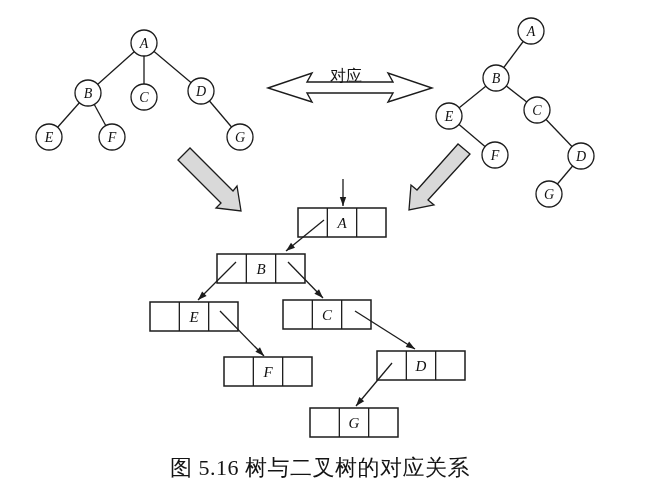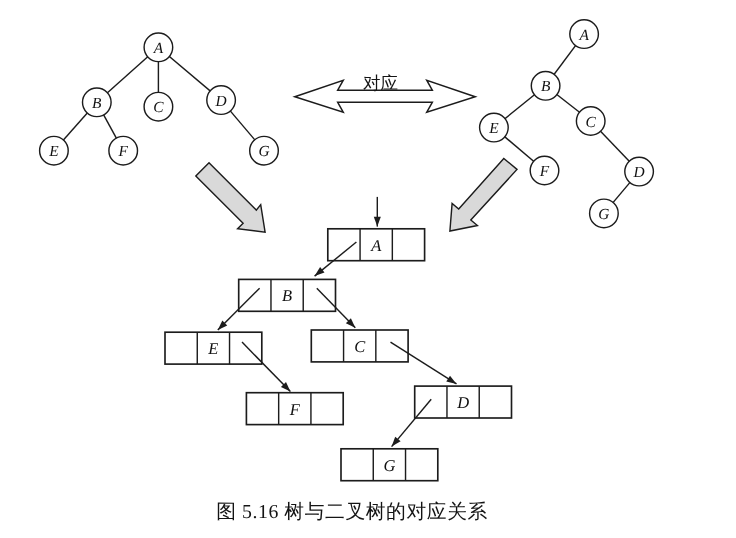--- a/index.html
+++ b/index.html
@@ -1,21 +1,21 @@
 <!DOCTYPE html>
 <html style="--line: #1c1c1c; --nodefill: #ffffff; --blockfill: #d9d9d9;"><head>
 <meta charset="utf-8">
 <style>
   * { margin:0; padding:0; box-sizing:border-box; }
   html,body { background:#ffffff; }
   body { font-family:"Liberation Serif","DejaVu Serif",serif; }
   .page { position:relative; width:669px; height:489px; background:#ffffff; overflow:hidden; }
   .diagram-svg { position:absolute; left:0; top:0; }
   .caption { position:absolute; left:0; top:453px; width:640px; text-align:center;
-             font-size:18px; color:#141414; letter-spacing:0.5px; }
+             font-size:22px; color:#141414; letter-spacing:0.5px; }
   .corr-label { position:absolute; left:306px; top:50px; width:80px; text-align:center;
                 font-size:16px; color:#141414;margin-top:16px; }
   .ln      { stroke:var(--line,#1c1c1c); stroke-width:1.3; fill:none; }
   .node    { fill:var(--nodefill,#ffffff); stroke:var(--line,#1c1c1c); stroke-width:1.3; }
   .box     { fill:var(--nodefill,#ffffff); stroke:var(--line,#1c1c1c); stroke-width:1.5; }
   .nlabel  { font-family:"Liberation Serif","DejaVu Serif",serif; font-style:italic;
              font-size:14px; fill:#111111; text-anchor:middle; }
   .blabel  { font-size:15px; }
   .head    { fill:var(--line,#1c1c1c); stroke:none; }
   .blockarrow { fill:var(--blockfill,#d9d9d9); stroke:var(--line,#1c1c1c); stroke-width:1.3; }

